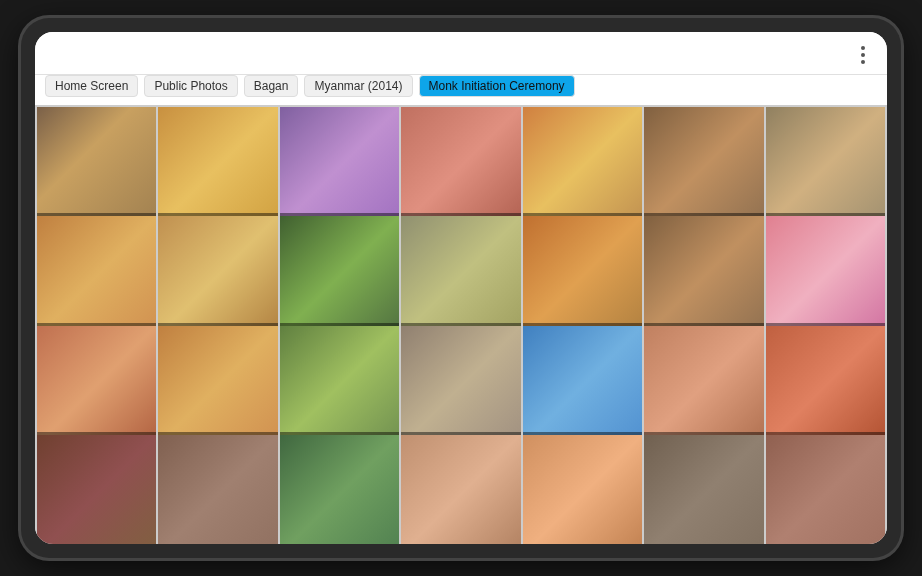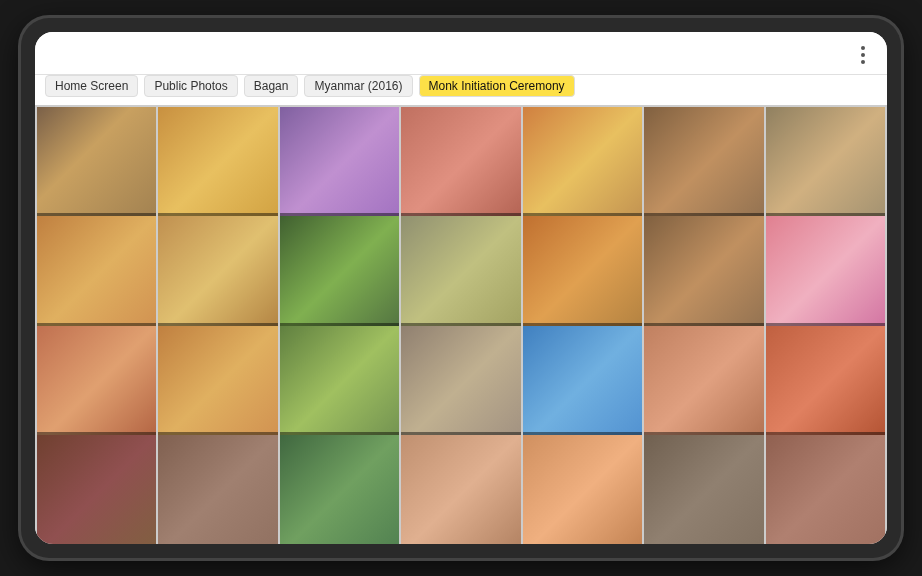--- a/index.html
+++ b/index.html
@@ -119,21 +119,21 @@
       border: 1px solid #ddd;
       border-radius: 4px;
       padding: 3px 9px;
       font-size: 12px;
       color: #333;
       cursor: pointer;
       white-space: nowrap;
     }
 
     .breadcrumb-item.active {
-      background: #fde047;
+      background: #0ea5e9;
       color: #111;
       font-weight: 500;
     }
 
     
     .photo-grid {
       flex: 1;
       overflow-y: auto;
       display: grid;
       grid-template-columns: repeat(7, 1fr);
@@ -195,21 +195,21 @@
         <span></span>
         <span></span>
         <span></span>
       </div>
     </div>
 
     <div class="breadcrumb">
     <div class="breadcrumb-item">Home Screen</div>
         <div class="breadcrumb-item">Public Photos</div>
         <div class="breadcrumb-item">Bagan</div>
-        <div class="breadcrumb-item">Myanmar (2016)</div>
+        <div class="breadcrumb-item">Myanmar (2014)</div>
         <div class="breadcrumb-item active">Monk Initiation Ceremony</div>
       </div>
 
     <div class="photo-grid">
     <div class="photo-cell">
           <div class="photo-bg" style="background: linear-gradient(135deg, rgb(122, 96, 72) 0%, rgb(200, 160, 96) 40%, rgb(160, 128, 80) 100%); position: relative;"></div>
           <div class="photo-label">Bagan</div>
         </div>
         <div class="photo-cell">
           <div class="photo-bg" style="background: linear-gradient(135deg, rgb(200, 144, 64) 0%, rgb(232, 192, 96) 50%, rgb(208, 160, 64) 100%); position: relative;"></div>

